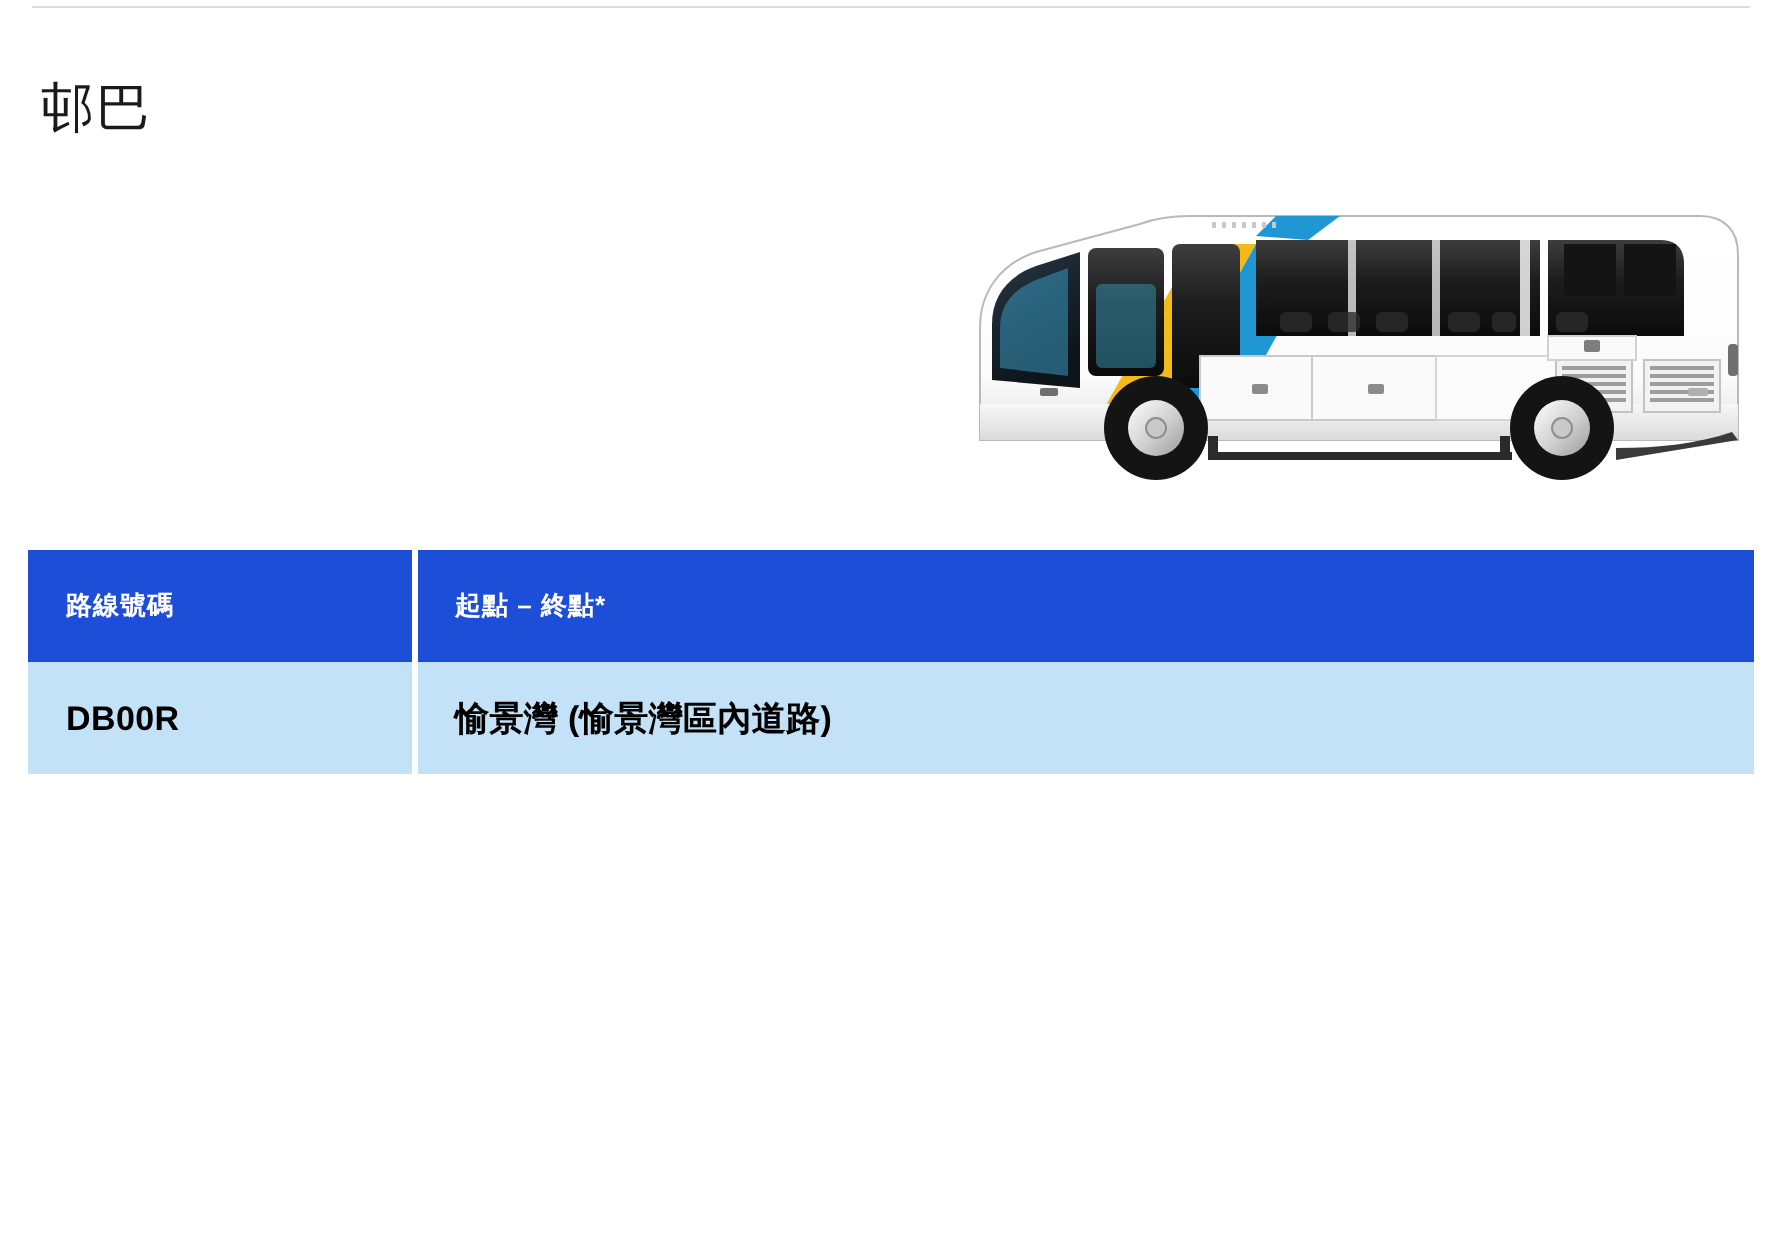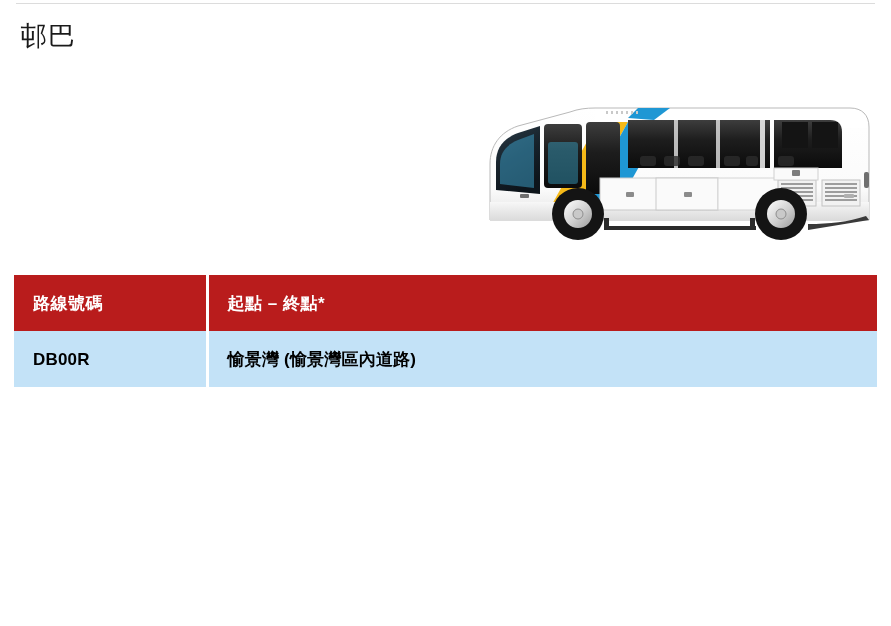--- a/index.html
+++ b/index.html
@@ -19,21 +19,21 @@
     position: absolute;
     left: 16px;
     top: 3px;
     width: 859px;
     height: 1px;
     background: #dcdcdc;
   }
   .page-title {
     position: absolute;
     left: 20px;
-    top: 20px;
+    top: 38px;
     font-size: 27px;
     line-height: 32px;
     font-weight: 400;
     color: #1a1a1a;
     letter-spacing: 1px;
   }
   
   .bus-figure {
     position: absolute;
     left: 478px;
@@ -49,23 +49,23 @@
     left: 14px;
     top: 275px;
     width: 863px;
     border-collapse: collapse;
     table-layout: fixed;
   }
   .route-table col.c1 { width: 193px; }
   .route-table col.c2 { width: 670px; }
 
   .route-table th {
-    background: #b91c1c;
+    background: #1d4ed8;
     color: #ffffff;
-    font-size: 17px;
+    font-size: 13px;
     font-weight: bold;
     text-align: left;
     vertical-align: middle;
     height: 56px;
     padding: 0 0 0 19px;
     letter-spacing: 0.5px;
     border-right: 3px solid #ffffff;
   }
   .route-table th:last-child { border-right: none; }
 

